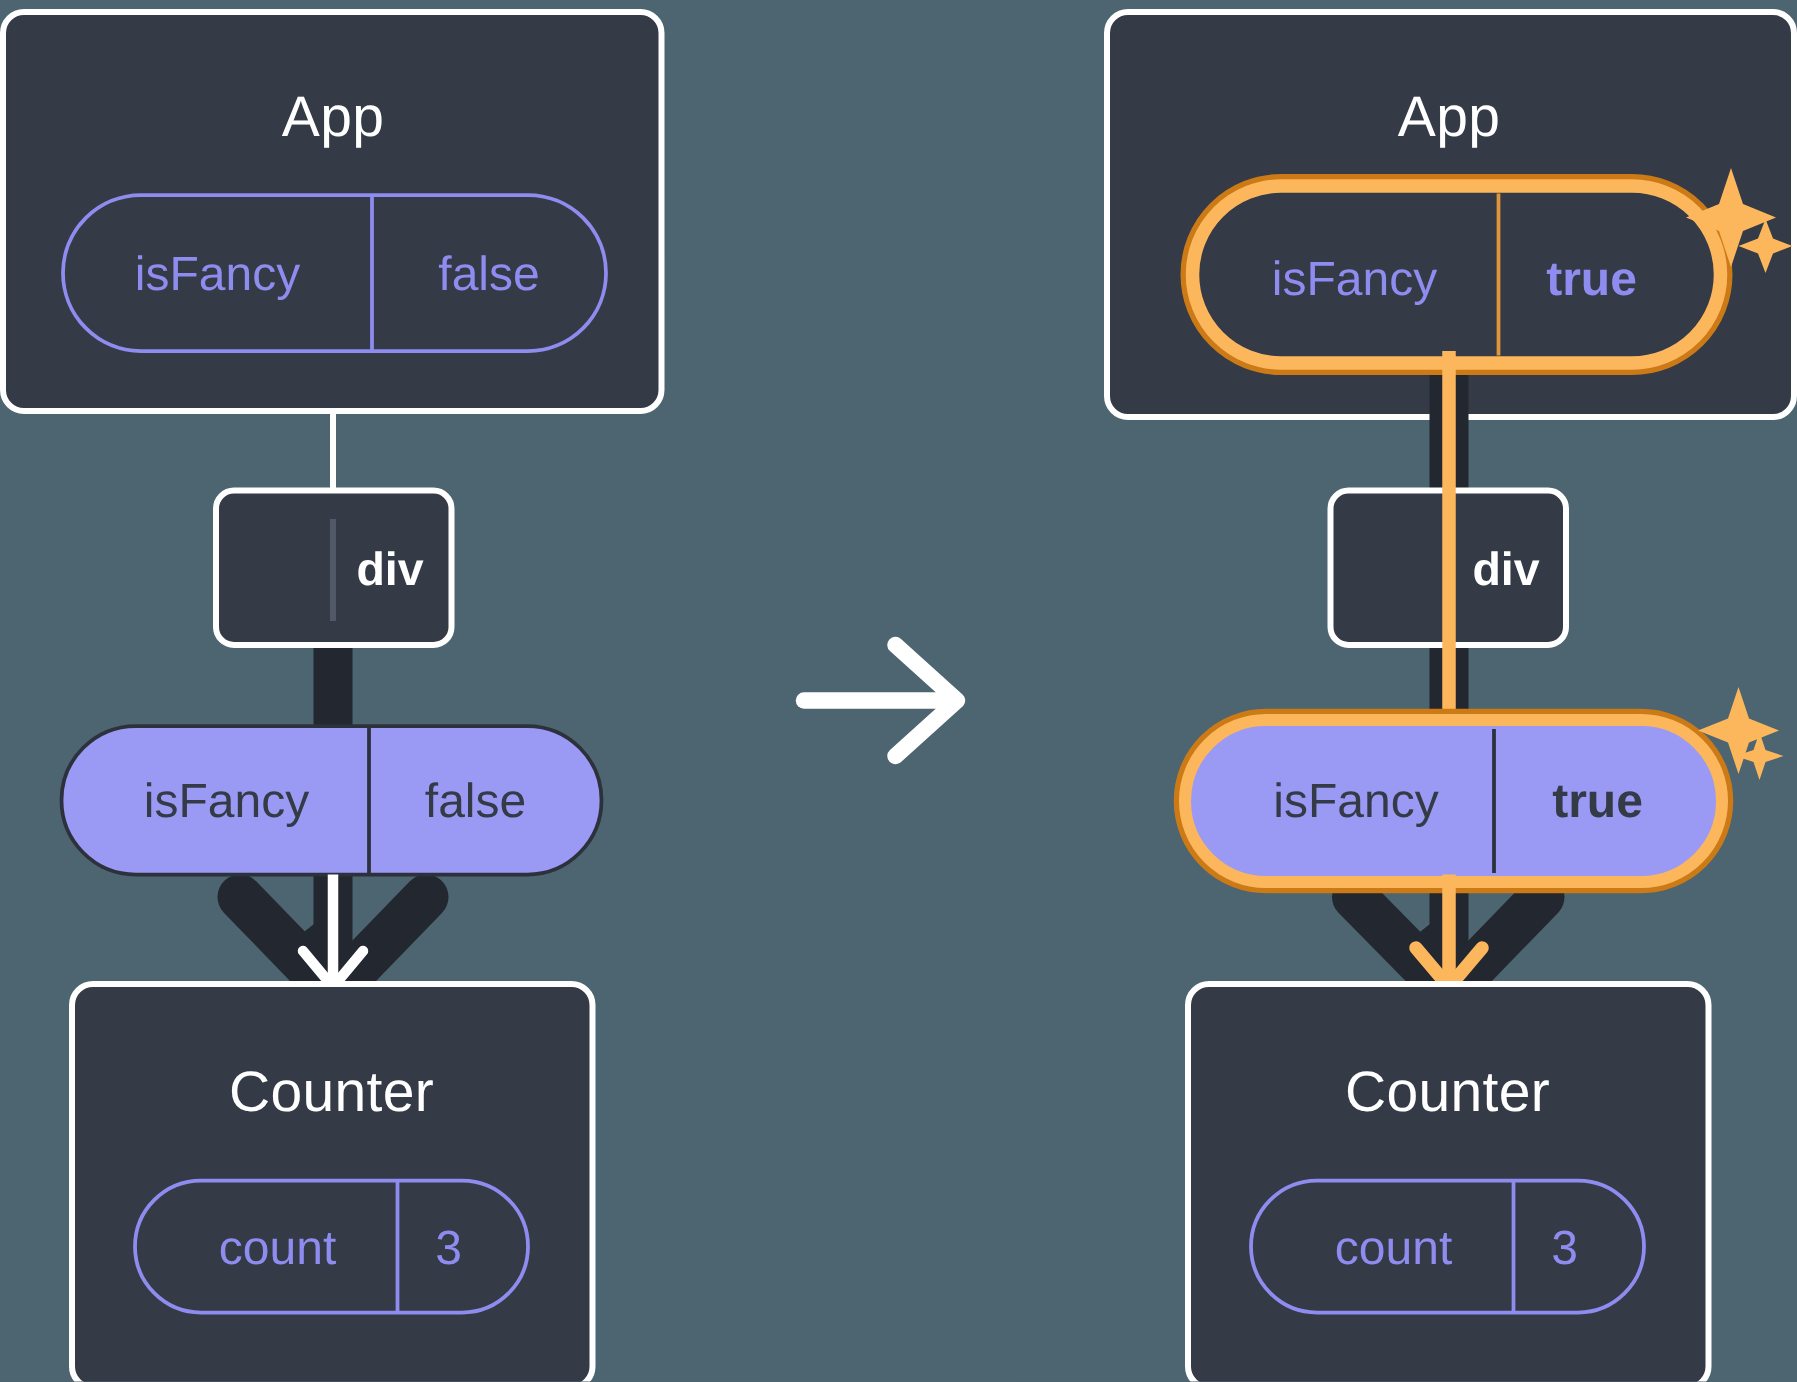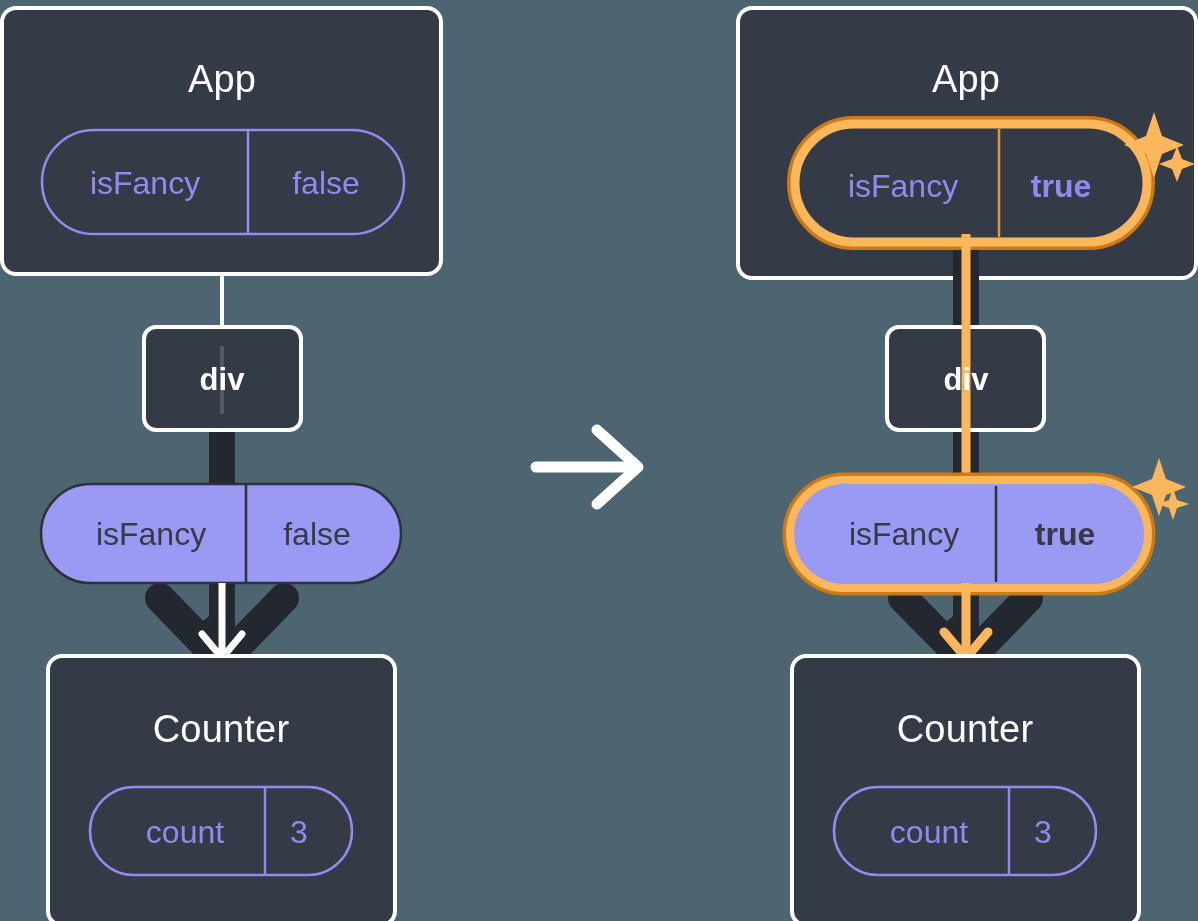--- a/index.html
+++ b/index.html
@@ -34,20 +34,21 @@
   .comp-title {
     color: #ffffff;
     font-size: 38px;
     font-weight: 400;
     letter-spacing: 0.2px;
   }
   .div-title {
     color: #ffffff;
     font-size: 31px;
     font-weight: 700;
+    margin-left: 38px;
   }
   .pill-key-dark {
     color: #8f8cf0;
     font-size: 32px;
     font-weight: 400;
   }
   .pill-val-dark {
     color: #8f8cf0;
     font-size: 32px;
     font-weight: 400;

